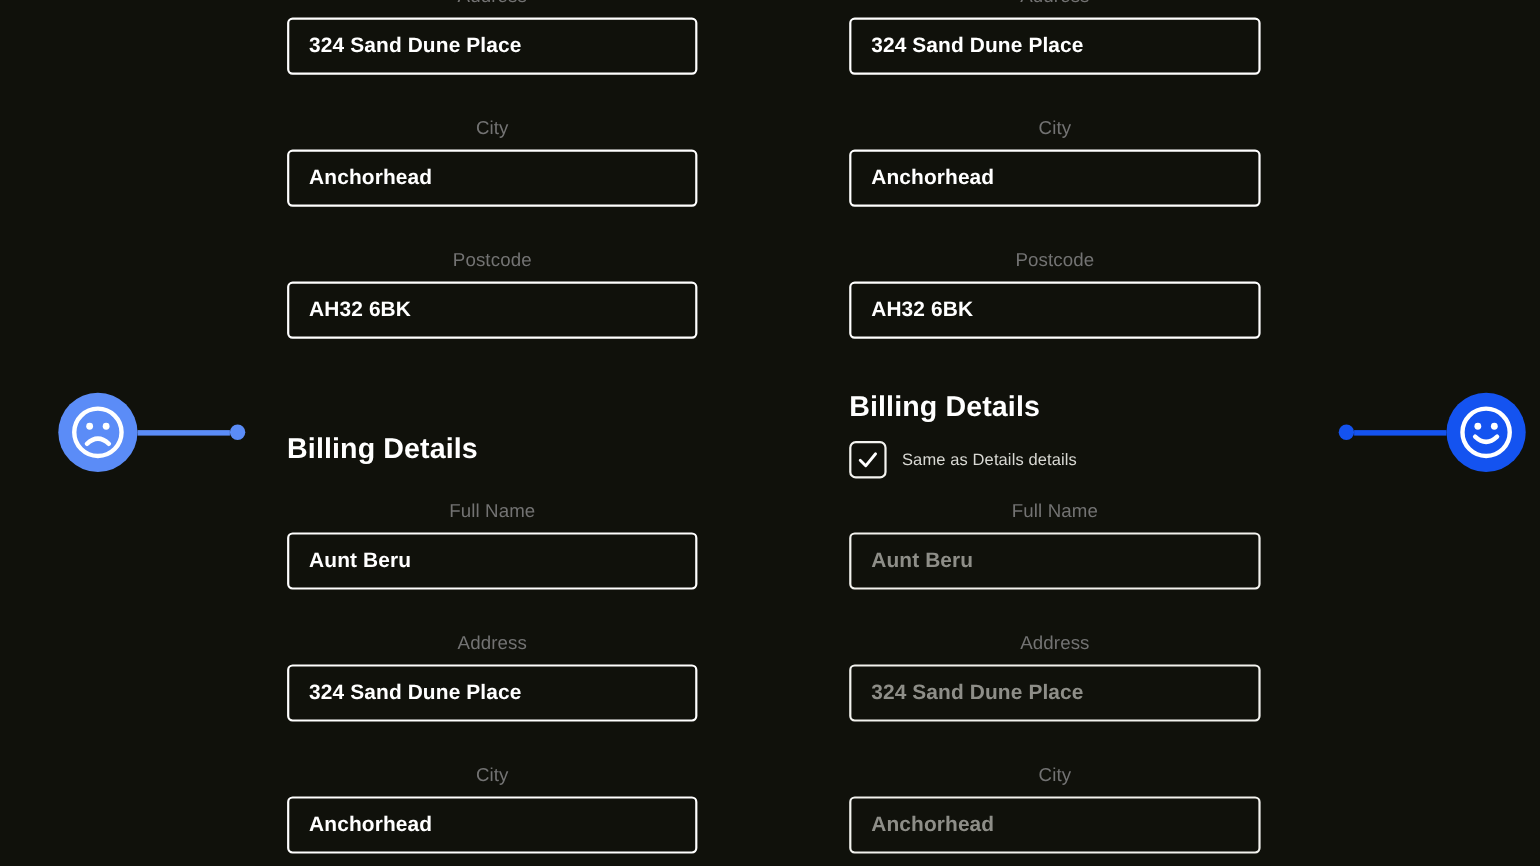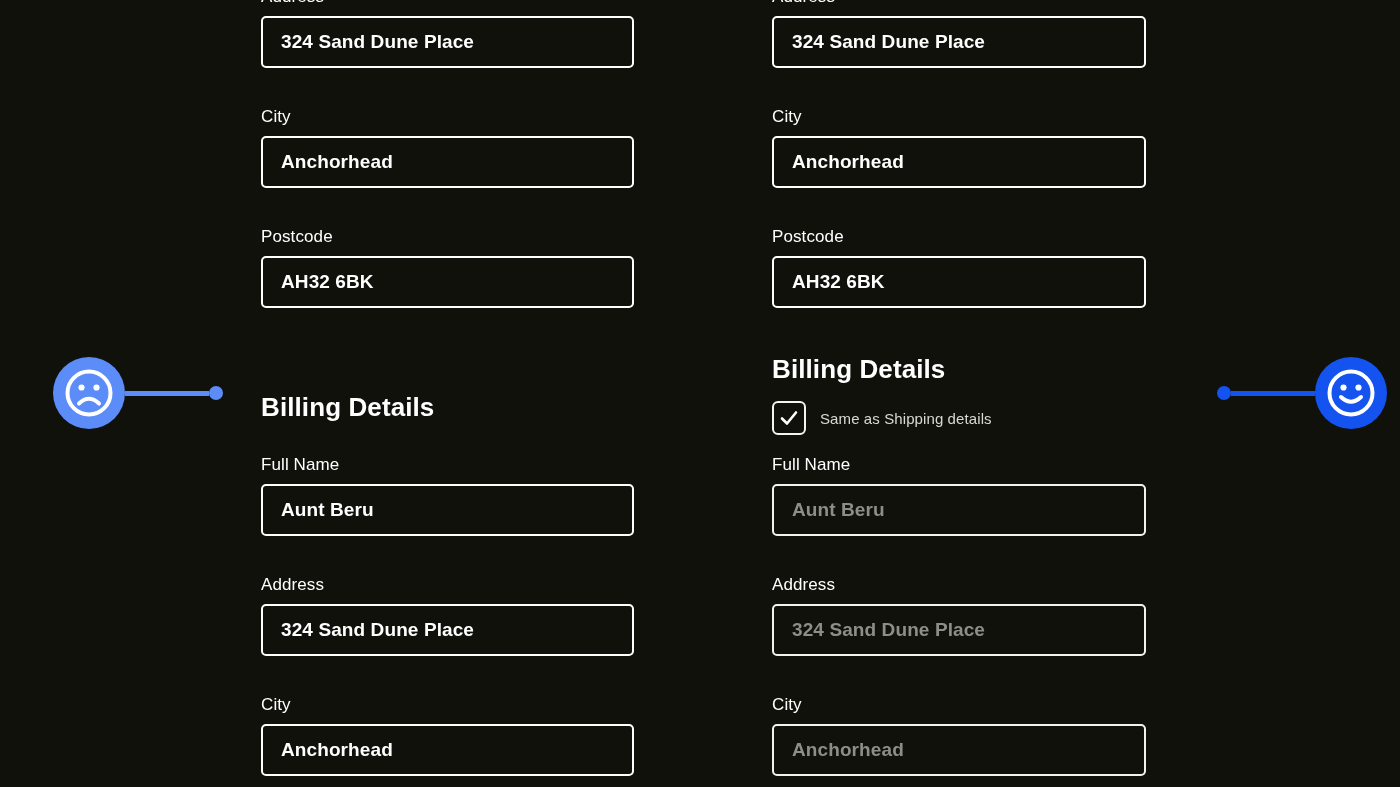--- a/index.html
+++ b/index.html
@@ -15,25 +15,26 @@
   .column { position:absolute; top:0; width:386px; }
   .column.left  { left:261px; }
   .column.right { left:772px; }
 
   
   .field { position:absolute; width:373px; }
   .column.right .field { width:374px; }
 
   .field-label {
     font-size:17px;
-    color:#ffffff;
+    color:#737373;
     letter-spacing:0.1px;
     line-height:22px;
     margin-bottom:8px;
     white-space:nowrap;
+    text-align:center;
   }
   .field-box {
     height:52px;
     border:2px solid #ffffff;
     border-radius:5px;
     display:flex;
     align-items:center;
     padding-left:18px;
     background:transparent;
   }
@@ -182,21 +183,21 @@
     </div>
 
     <div class="section-heading" style="top:354px; left:0;">Billing Details</div>
 
     <div class="checkbox-row" style="top:401px; left:0;">
       <div class="checkbox">
         <svg width="22" height="22" viewBox="0 0 22 22">
           <polyline points="4,11.5 9,16.5 18,5.5" fill="none" stroke="#ffffff" stroke-width="2.6" stroke-linecap="round" stroke-linejoin="round"></polyline>
         </svg>
       </div>
-      <span class="checkbox-label">Same as Shipping details</span>
+      <span class="checkbox-label">Same as Details details</span>
     </div>
 
     <div class="field" style="top:454px;">
       <div class="field-label">Full Name</div>
       <div class="field-box dim">
         <span class="field-value disabled">Aunt Beru</span>
       </div>
     </div>
 
     <div class="field" style="top:574px;">

